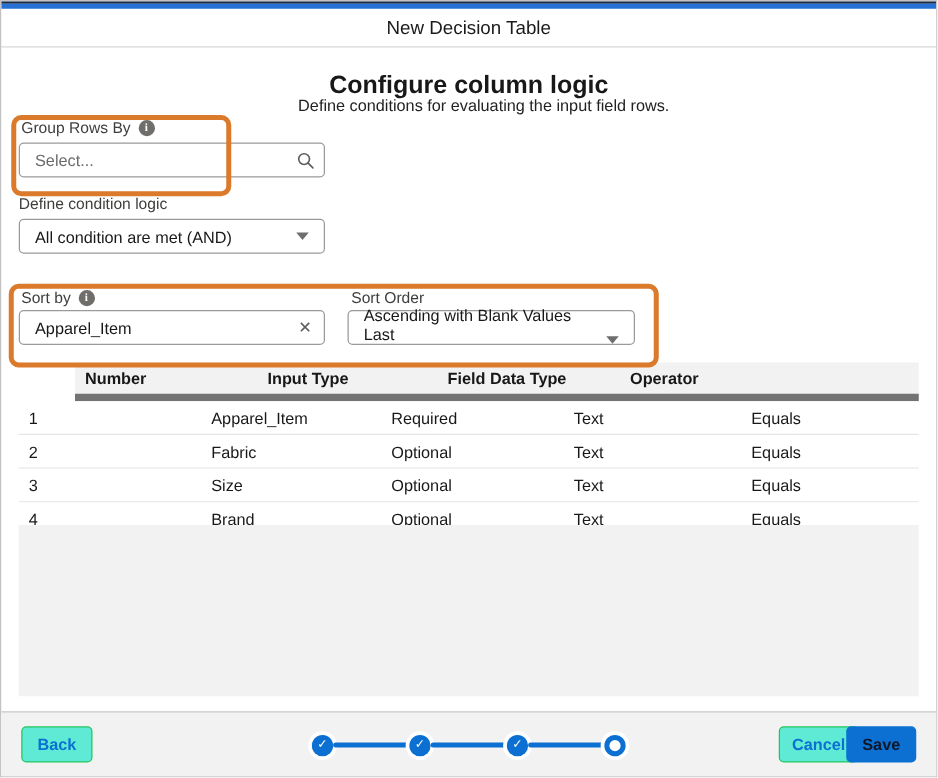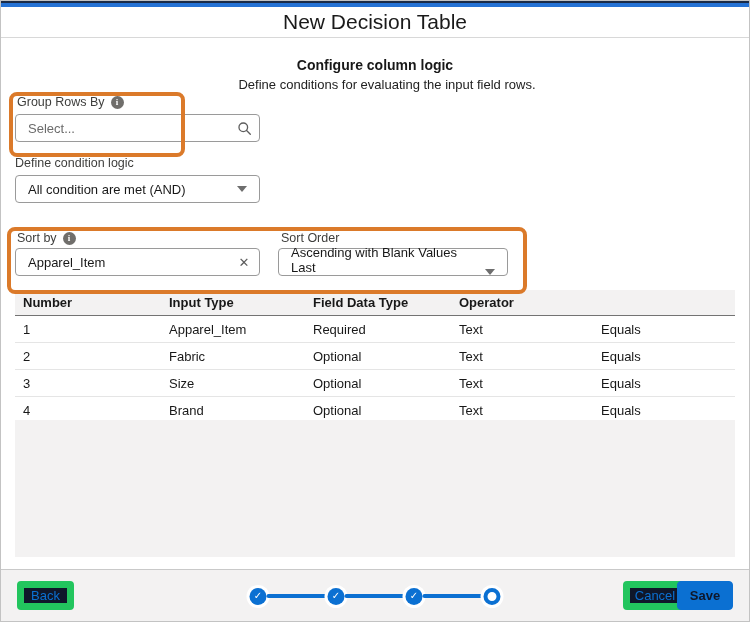--- a/index.html
+++ b/index.html
@@ -15,23 +15,23 @@
   }
   html,body{margin:0;padding:0;background:#fff;}
   body{font-family:"Liberation Sans","DejaVu Sans",sans-serif;color:var(--ink);}
   .modal{position:relative;width:748px;height:620px;border:1px solid var(--frame);background:#fff;overflow:hidden;}
 
   .strip-navy{position:absolute;left:0;top:0;width:100%;height:2px;background:#1a2b47;}
   .strip-blue{position:absolute;left:0;top:2px;width:100%;height:4px;background:#2572d4;}
 
   .titlebar{position:absolute;left:0;top:6px;width:100%;height:30px;border-bottom:1px solid #d8d8d8;
             display:flex;align-items:center;justify-content:center;}
-  .title{font-size:21px;color:#1a1a1a;}
+  .title{font-size:15px;color:#1a1a1a;}
 
-  .heading{position:absolute;left:0;top:56px;width:100%;text-align:center;font-size:14px;font-weight:700;}
+  .heading{position:absolute;left:0;top:56px;width:100%;text-align:center;font-size:20px;font-weight:700;}
   .subheading{position:absolute;left:0;top:76px;width:100%;text-align:center;font-size:13px;color:#222;margin-left:12px;}
 
   .field-label{position:absolute;font-size:12.5px;color:var(--label);display:flex;align-items:center;gap:6px;}
   .info-icon{display:inline-flex;align-items:center;justify-content:center;width:13px;height:13px;border-radius:50%;
              background:#706e6b;color:#fff;font-size:9px;font-weight:700;font-family:"Liberation Serif",serif;line-height:1;}
 
   .input-box{position:absolute;height:26px;border:1px solid var(--border);border-radius:4px;background:#fff;
              display:flex;align-items:center;font-size:13px;color:var(--ink);}
   .input-box input{border:none;outline:none;flex:1;height:100%;padding:0 0 0 12px;font-size:13px;
                    font-family:inherit;color:var(--ink);background:transparent;border-radius:4px;}
@@ -42,30 +42,30 @@
   .caret{width:0;height:0;border-left:5px solid transparent;border-right:5px solid transparent;
          border-top:6px solid #6e6e6e;margin-right:12px;}
   .x-glyph{font-size:13px;color:#5e5e5e;}
 
   .hl-box{position:absolute;border:4px solid var(--orange);border-radius:8px;pointer-events:none;z-index:5;}
 
   
   .dtable{position:absolute;left:14px;top:289px;width:720px;font-size:13px;}
   .trow{display:grid;grid-template-columns:146px 144px 146px 142px 1fr;align-items:center;height:26px;
         border-bottom:1px solid var(--line);background:#fff;}
-  .trow.head{height:25px;background:var(--panel);font-weight:700;border-bottom:1px solid #737373;}
+  .trow.head{height:25px;background:var(--panel);font-weight:700;border-bottom:6px solid #737373;margin-left:45px;}
   .tcell{padding-left:8px;white-space:nowrap;overflow:hidden;}
   .empty-area{position:absolute;left:14px;top:419px;width:720px;height:137px;background:var(--panel);}
 
   
   .footer{position:absolute;left:0;bottom:0;width:100%;height:52px;background:var(--panel);
           border-top:1px solid #c9c9c9;box-sizing:border-box;}
   .btn{position:absolute;top:11px;height:29px;border-radius:4px;font-size:13px;font-family:inherit;
        display:flex;align-items:center;justify-content:center;cursor:pointer;box-sizing:border-box;}
-  .btn.ghost{background:#0f172a;border:7px solid #22c55e;color:var(--brand);}
+  .btn.ghost{background:#5eead4;border:1px solid #22c55e;color:var(--brand);font-weight:bold;}
   .btn-back{left:16px;width:57px;}
   .btn-cancel{right:62px;width:64px;}
   .btn-save{right:16px;width:56px;background:var(--brand);border:1px solid var(--brand);color:#0f172a;font-weight:700;}
 
   .progress{position:absolute;left:50%;top:0;height:52px;transform:translateX(-50%);
             display:flex;align-items:center;}
   .step{width:17px;height:17px;border-radius:50%;box-shadow:0 0 0 3px #fff;display:flex;align-items:center;
         justify-content:center;box-sizing:border-box;flex:0 0 auto;cursor:pointer;}
   .step.complete{background:var(--brand);color:#fff;font-size:10px;font-weight:700;line-height:1;}
   .step.current{background:#fff;border:4px solid var(--brand);}

